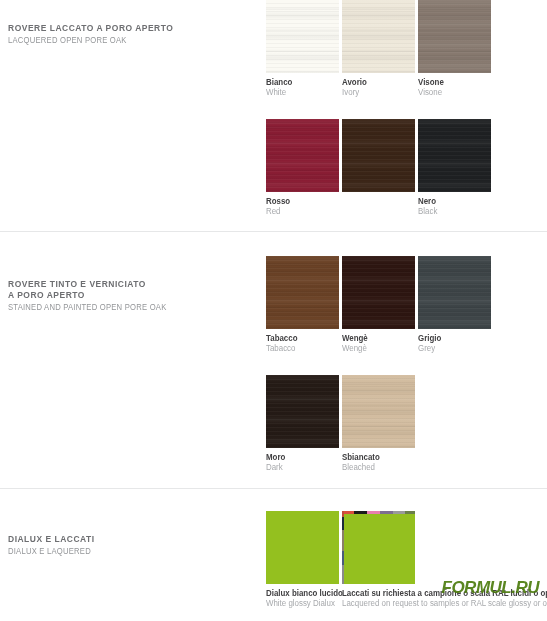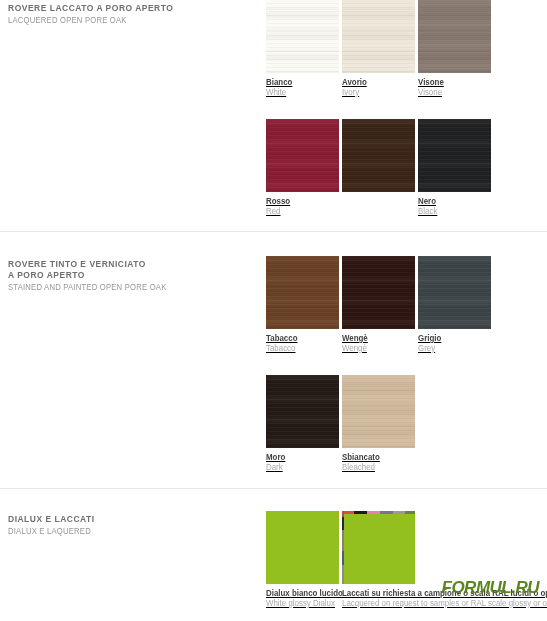--- a/index.html
+++ b/index.html
@@ -25,21 +25,21 @@
   
   .section {
     position: relative;
     display: flex;
     flex-direction: row;
     align-items: flex-start;
   }
   .section-labels {
     width: 266px;
     flex: 0 0 266px;
-    padding-top: 3px;
+    padding-top: 23px;
     box-sizing: border-box;
     padding-left: 8px;
   }
   .section-title {
     font-family: "Liberation Sans", sans-serif;
     font-size: 9px;
     font-weight: bold;
     letter-spacing: 0.55px;
     color: #6d6e71;
     line-height: 11px;
@@ -63,21 +63,20 @@
 
   
   .swatch-area {
     flex: 1 1 auto;
     display: block;
   }
   .swatch-row {
     display: flex;
     flex-direction: row;
     gap: 3px;
-    text-decoration: underline;
   }
   .swatch-row + .swatch-row {
     margin-top: 22px;
   }
   .swatch-cell {
     width: 73px;
     flex: 0 0 73px;
   }
   .swatch-chip {
     width: 73px;

